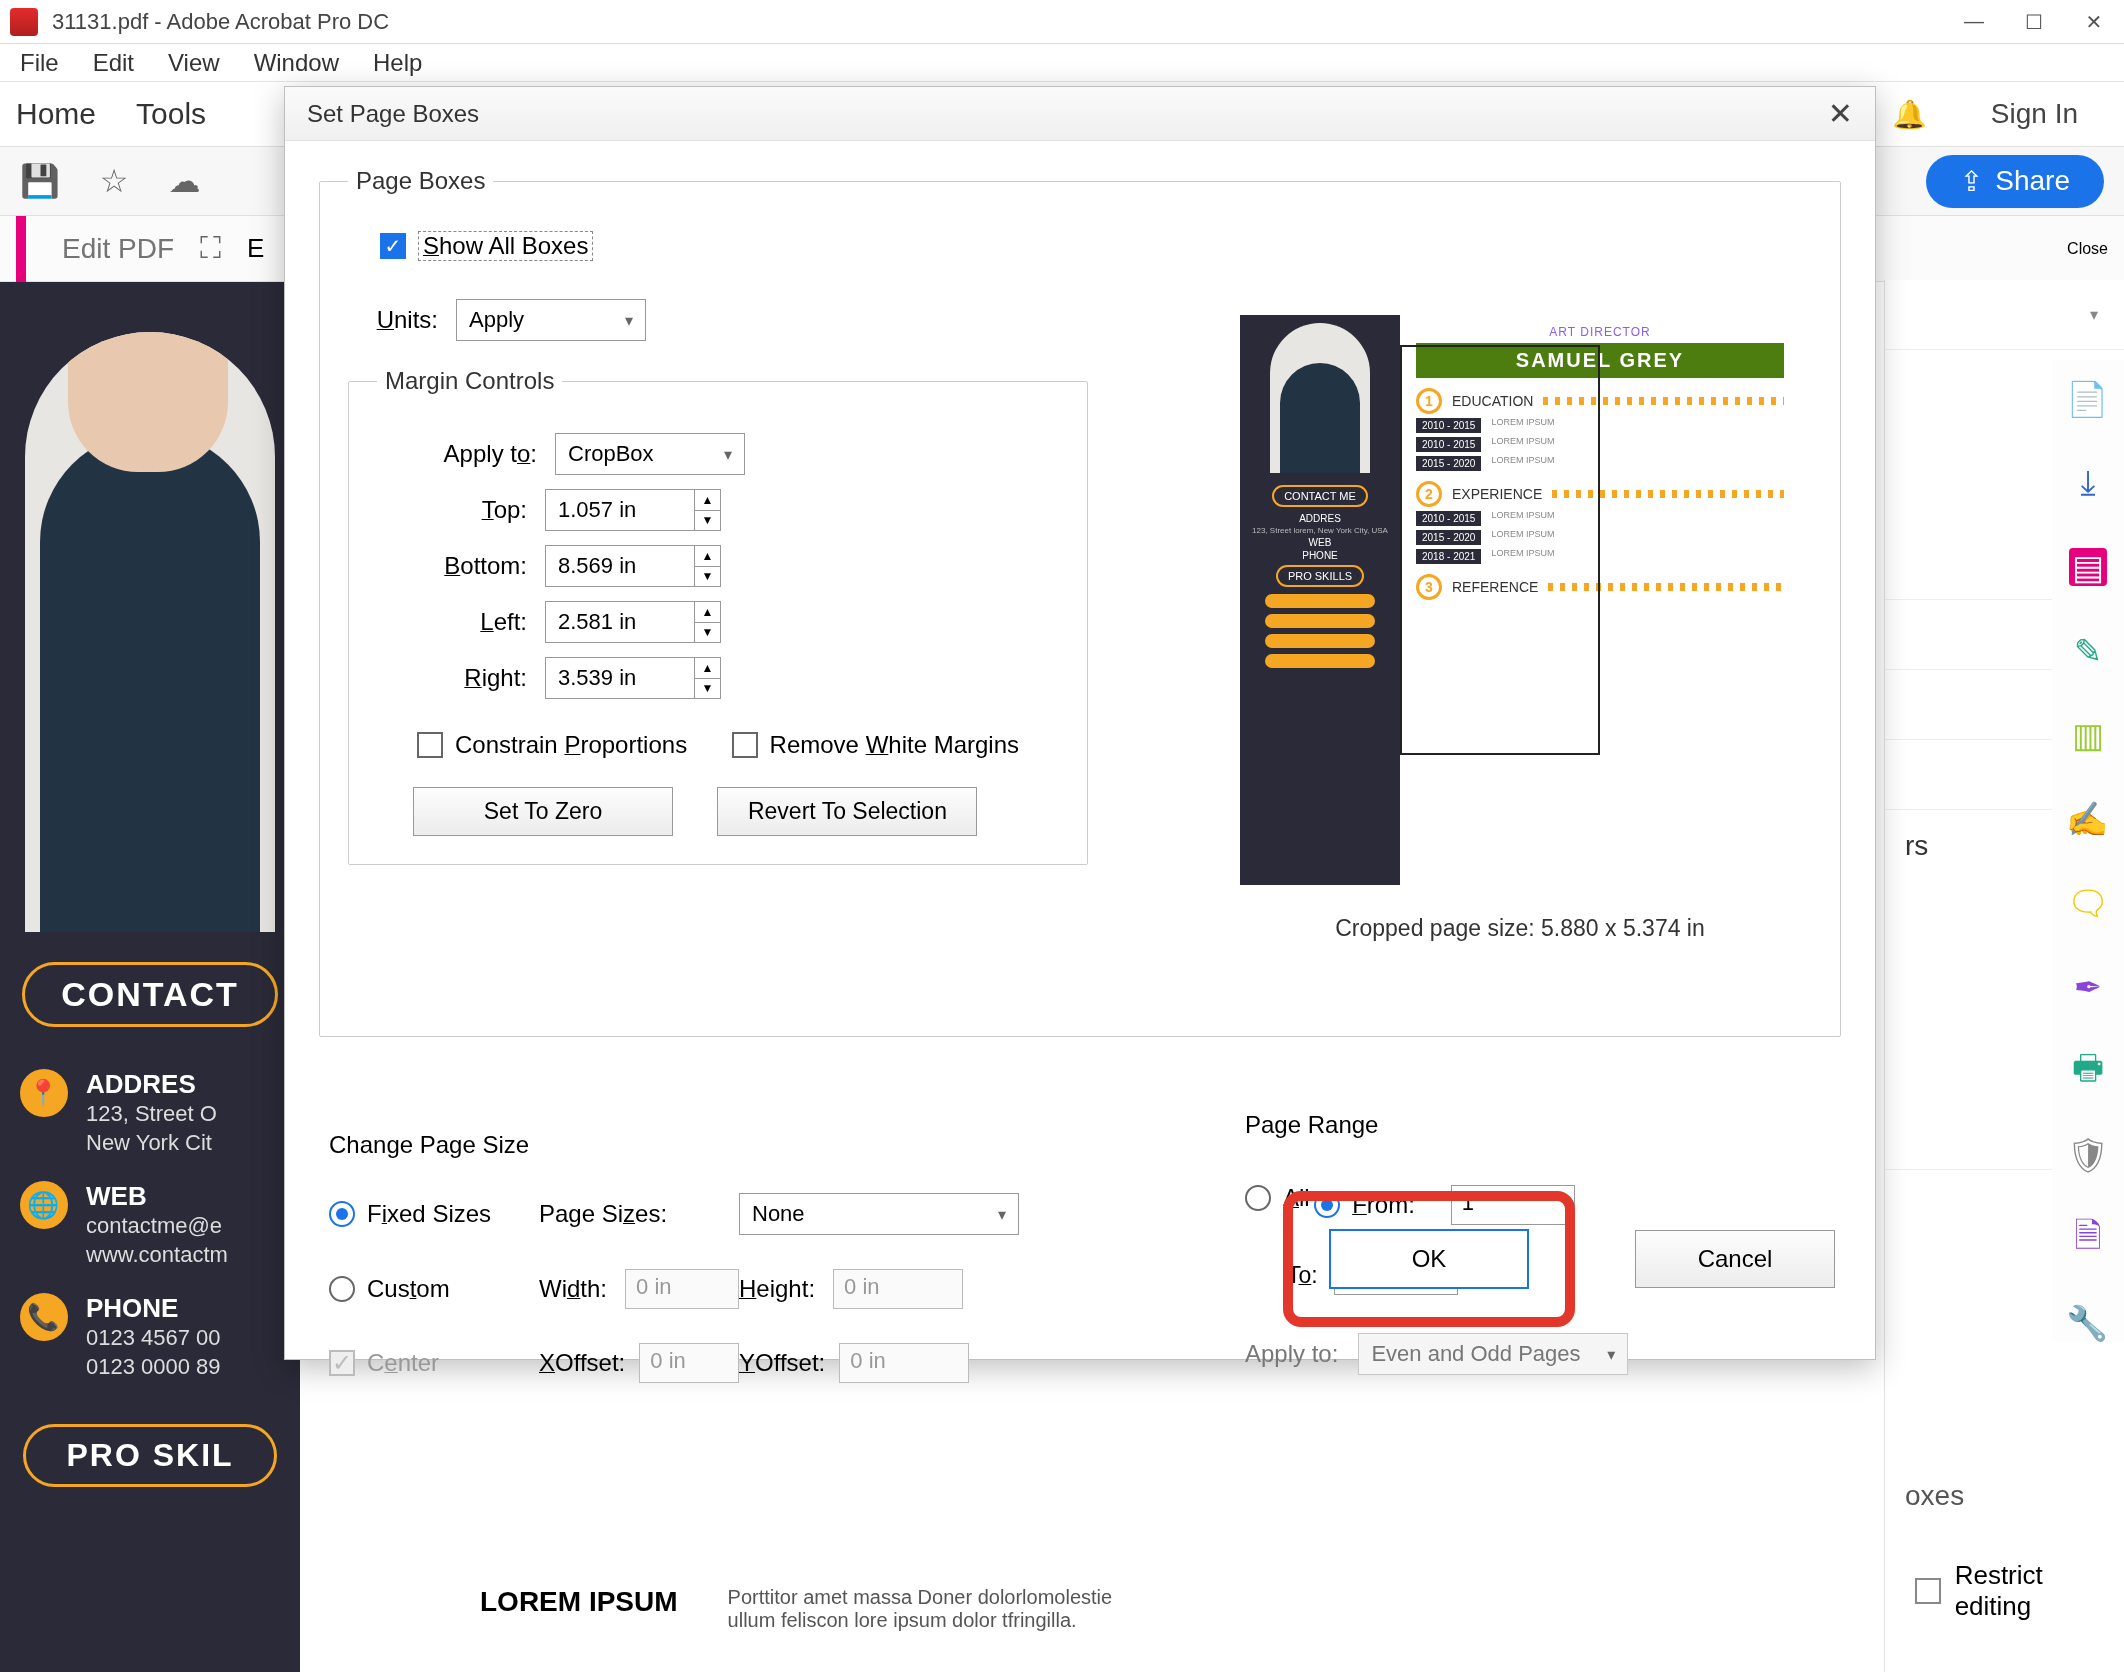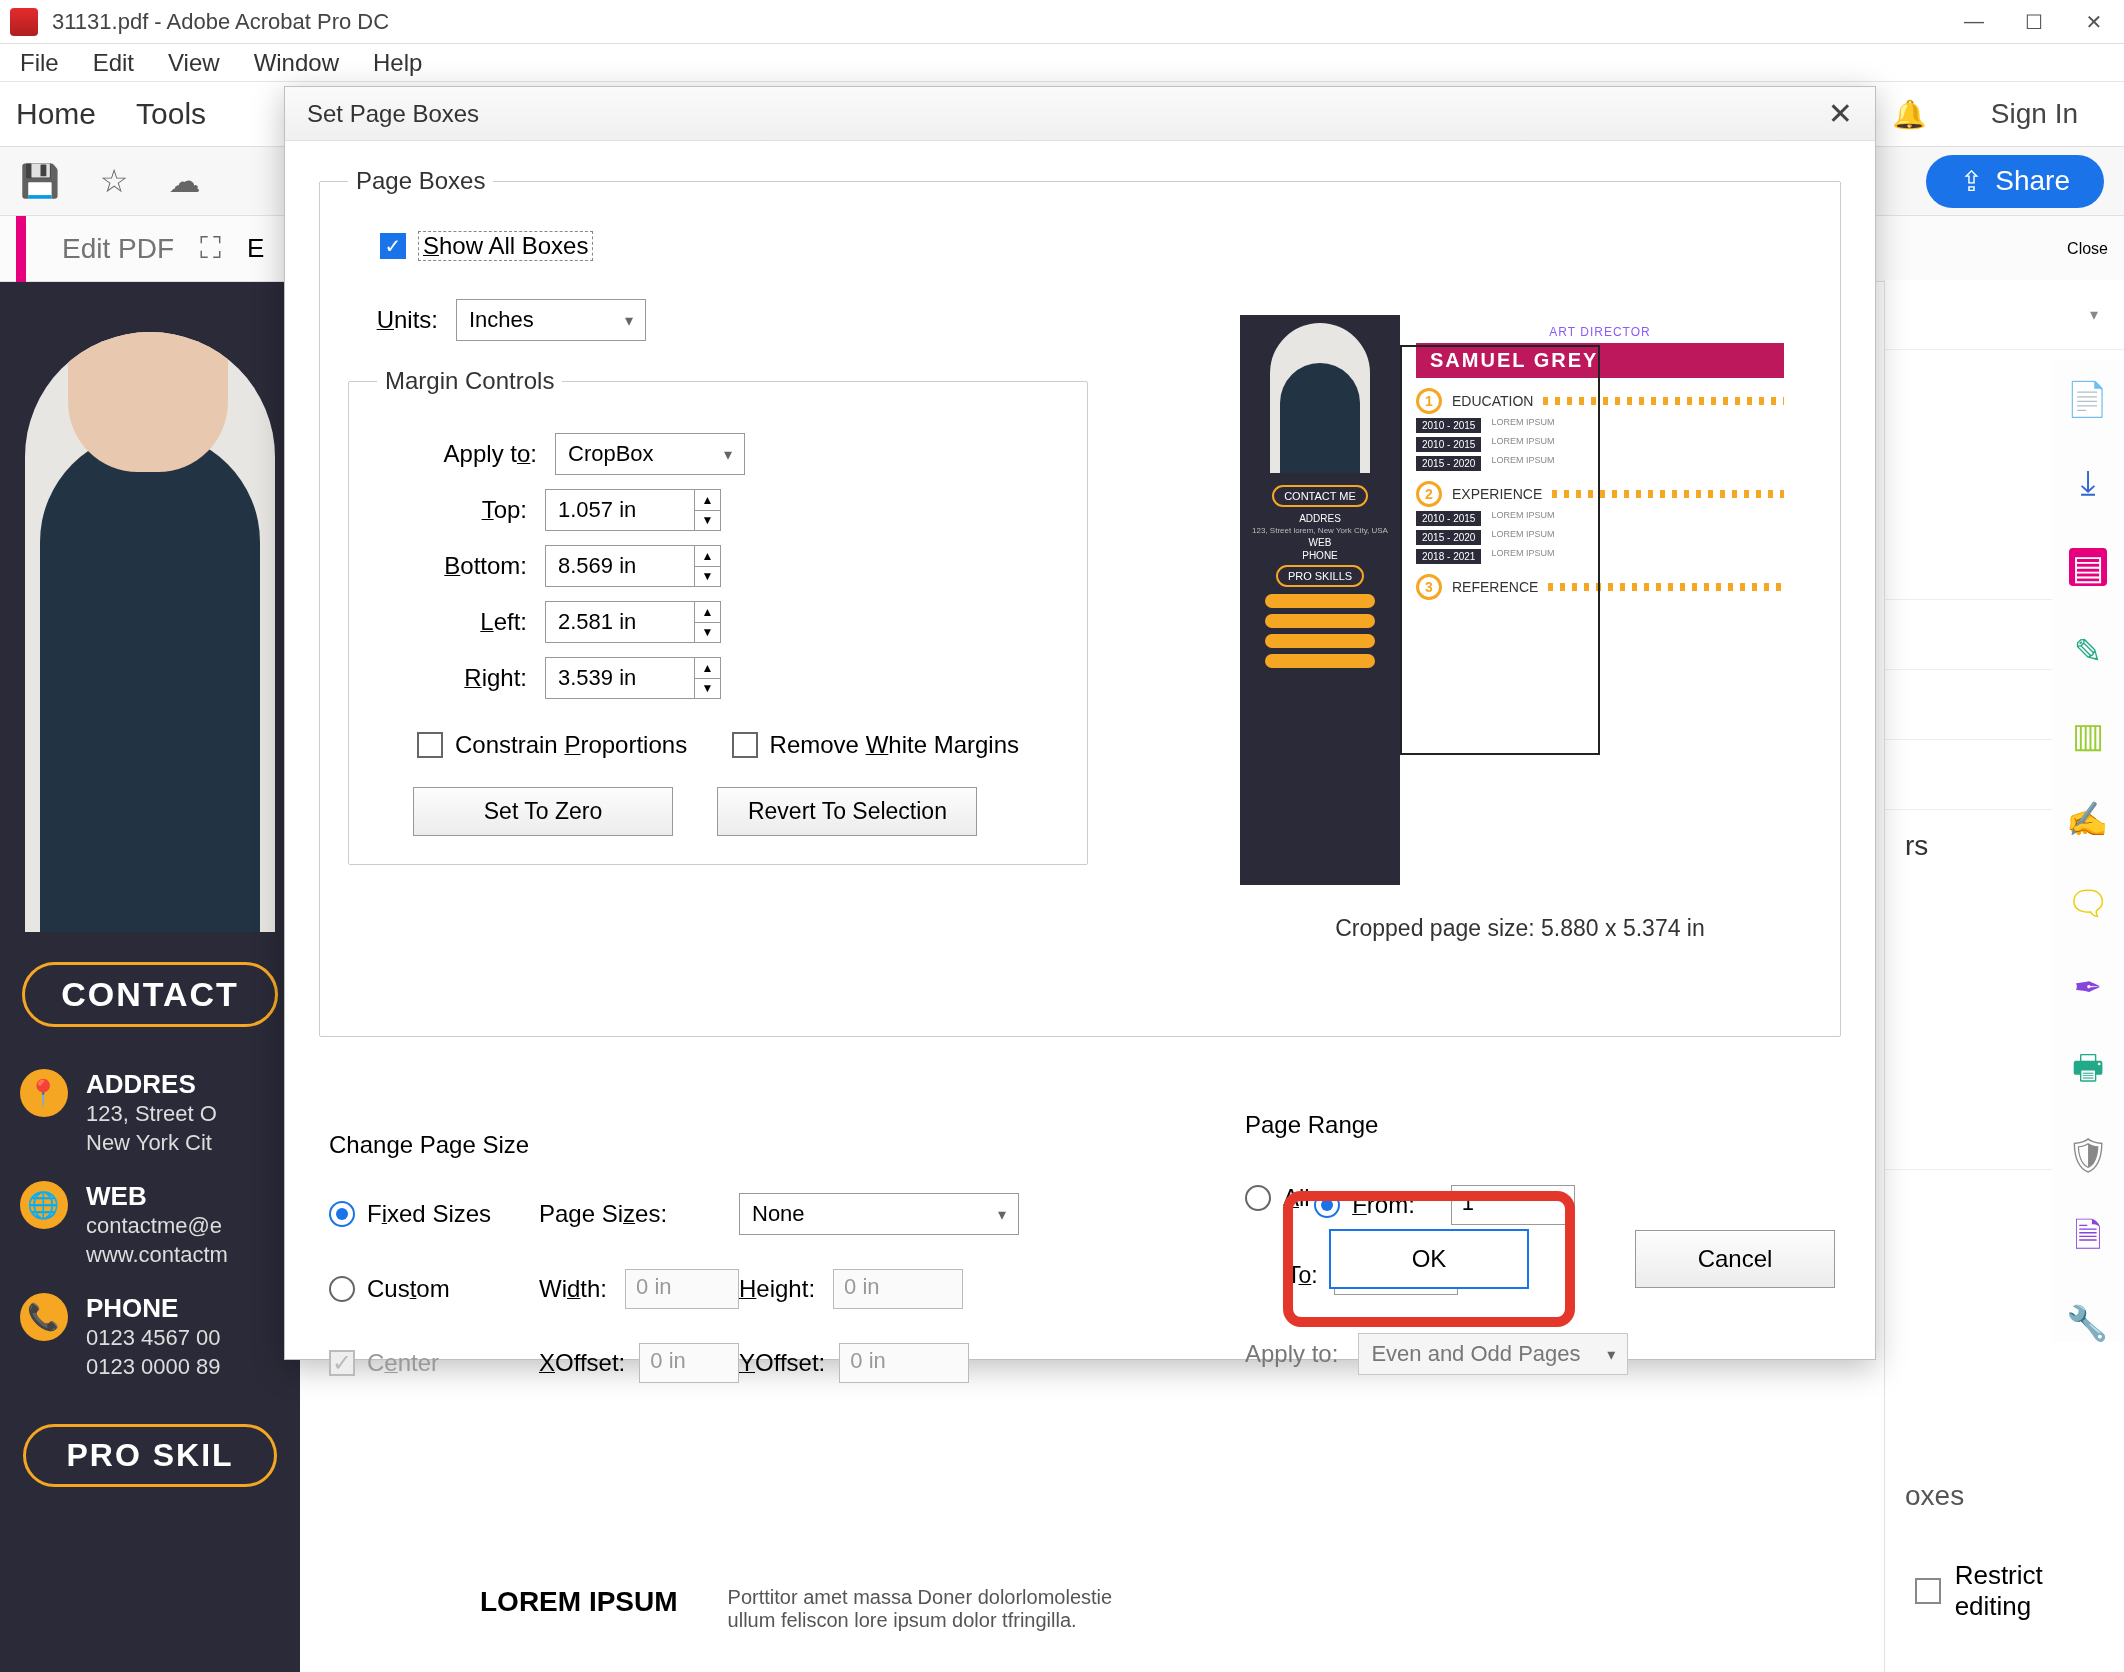--- a/index.html
+++ b/index.html
@@ -113,21 +113,21 @@
 .preview-box { position: absolute; top: 120px; right: 40px; width: 560px; }
 .preview-frame { width: 560px; height: 570px; background:#fff; border:0; position: relative; display:flex; }
 .preview-frame .pv-left { width: 160px; background:#2a2a38; display:flex;flex-direction:column;align-items:center;padding:8px 4px; }
 .preview-frame .pv-left .mini-person { width: 100px; height: 150px; background:#e8e6e2;border-top-left-radius:60px;border-top-right-radius:60px;margin-bottom:8px;display:flex;align-items:flex-end;justify-content:center;overflow:hidden;}
 .preview-frame .pv-left .mini-person .mp{width:80px;height:110px;background:#234;border-top-left-radius:50px;border-top-right-radius:50px;}
 .preview-frame .pv-left .pill{font-size:11px;color:#fff;border:2px solid #f5a623;border-radius:30px;padding:3px 10px;margin:4px 0;white-space:nowrap;}
 .preview-frame .pv-left .bar{width:110px;height:14px;background:#f5a623;margin:3px 0;border-radius:7px;}
 .preview-frame .pv-left .lbl{font-size:10px;color:#fff;margin-top:2px;}
 .preview-frame .pv-right { flex:1;background:#fff;padding:10px 16px;position:relative; }
 .preview-frame .artdir { font-size:12px;color:#8b5cf6;text-align:center;margin-bottom:4px;letter-spacing:1px;}
-.preview-frame .name-band { background:#be185d;color:#fff;font-size:20px;font-weight:600;padding:6px 14px;text-align:left;letter-spacing:2px;margin-bottom:10px;}
+.preview-frame .name-band { background:#4d7c0f;color:#fff;font-size:20px;font-weight:600;padding:6px 14px;text-align:center;letter-spacing:2px;margin-bottom:10px;}
 .preview-frame .sec-row{display:flex;align-items:center;gap:10px;margin:10px 0 4px;}
 .preview-frame .sec-row .circ{width:26px;height:26px;border:3px solid #f5a623;border-radius:50%;color:#f5a623;display:flex;align-items:center;justify-content:center;font-size:14px;font-weight:700;}
 .preview-frame .sec-row .sh{font-size:14px;font-weight:400;color:#333;}
 .preview-frame .sec-row .dots{flex:1;height:8px;background:repeating-linear-gradient(90deg,#f5a623 0 5px,transparent 5px 12px);}
 .preview-frame .entry{display:flex;gap:10px;margin:4px 0;}
 .preview-frame .entry .yr{background:#2a2a38;color:#fff;font-size:10px;padding:2px 6px;white-space:nowrap;}
 .preview-frame .entry .txt{font-size:9px;color:#888;line-height:1.1;}
 .preview-frame .crop-rect { position:absolute; border:2px solid #222; top: 30px; left: 160px; width: 200px; height: 410px; pointer-events:none; }
 .preview-caption { text-align:center;font-size:23px;margin-top:30px;color:#333; }
 
@@ -287,21 +287,21 @@
       <legend>Page Boxes</legend>
 
       <div class="checkbox-row" style="margin: 12px 0 24px 32px;">
         <span class="cb checked">✓</span>
         <span style="border:1px dashed #888;padding:0 4px;"><span class="u">S</span>how All Boxes</span>
       </div>
 
       <div class="form-row" style="margin-left:10px;margin-bottom:26px;">
         <label style="width:80px;"><span class="u">U</span>nits:</label>
         <div class="select" style="width:190px;">
-          <span>Inches</span>
+          <span>Apply</span>
           <span class="caret">▾</span>
         </div>
       </div>
 
       
       <fieldset class="group" style="width:740px;">
         <legend>Margin Controls</legend>
 
         <div class="form-row" style="margin-left:30px;">
           <label style="width:130px;">Apply t<span class="u">o</span>:</label>

